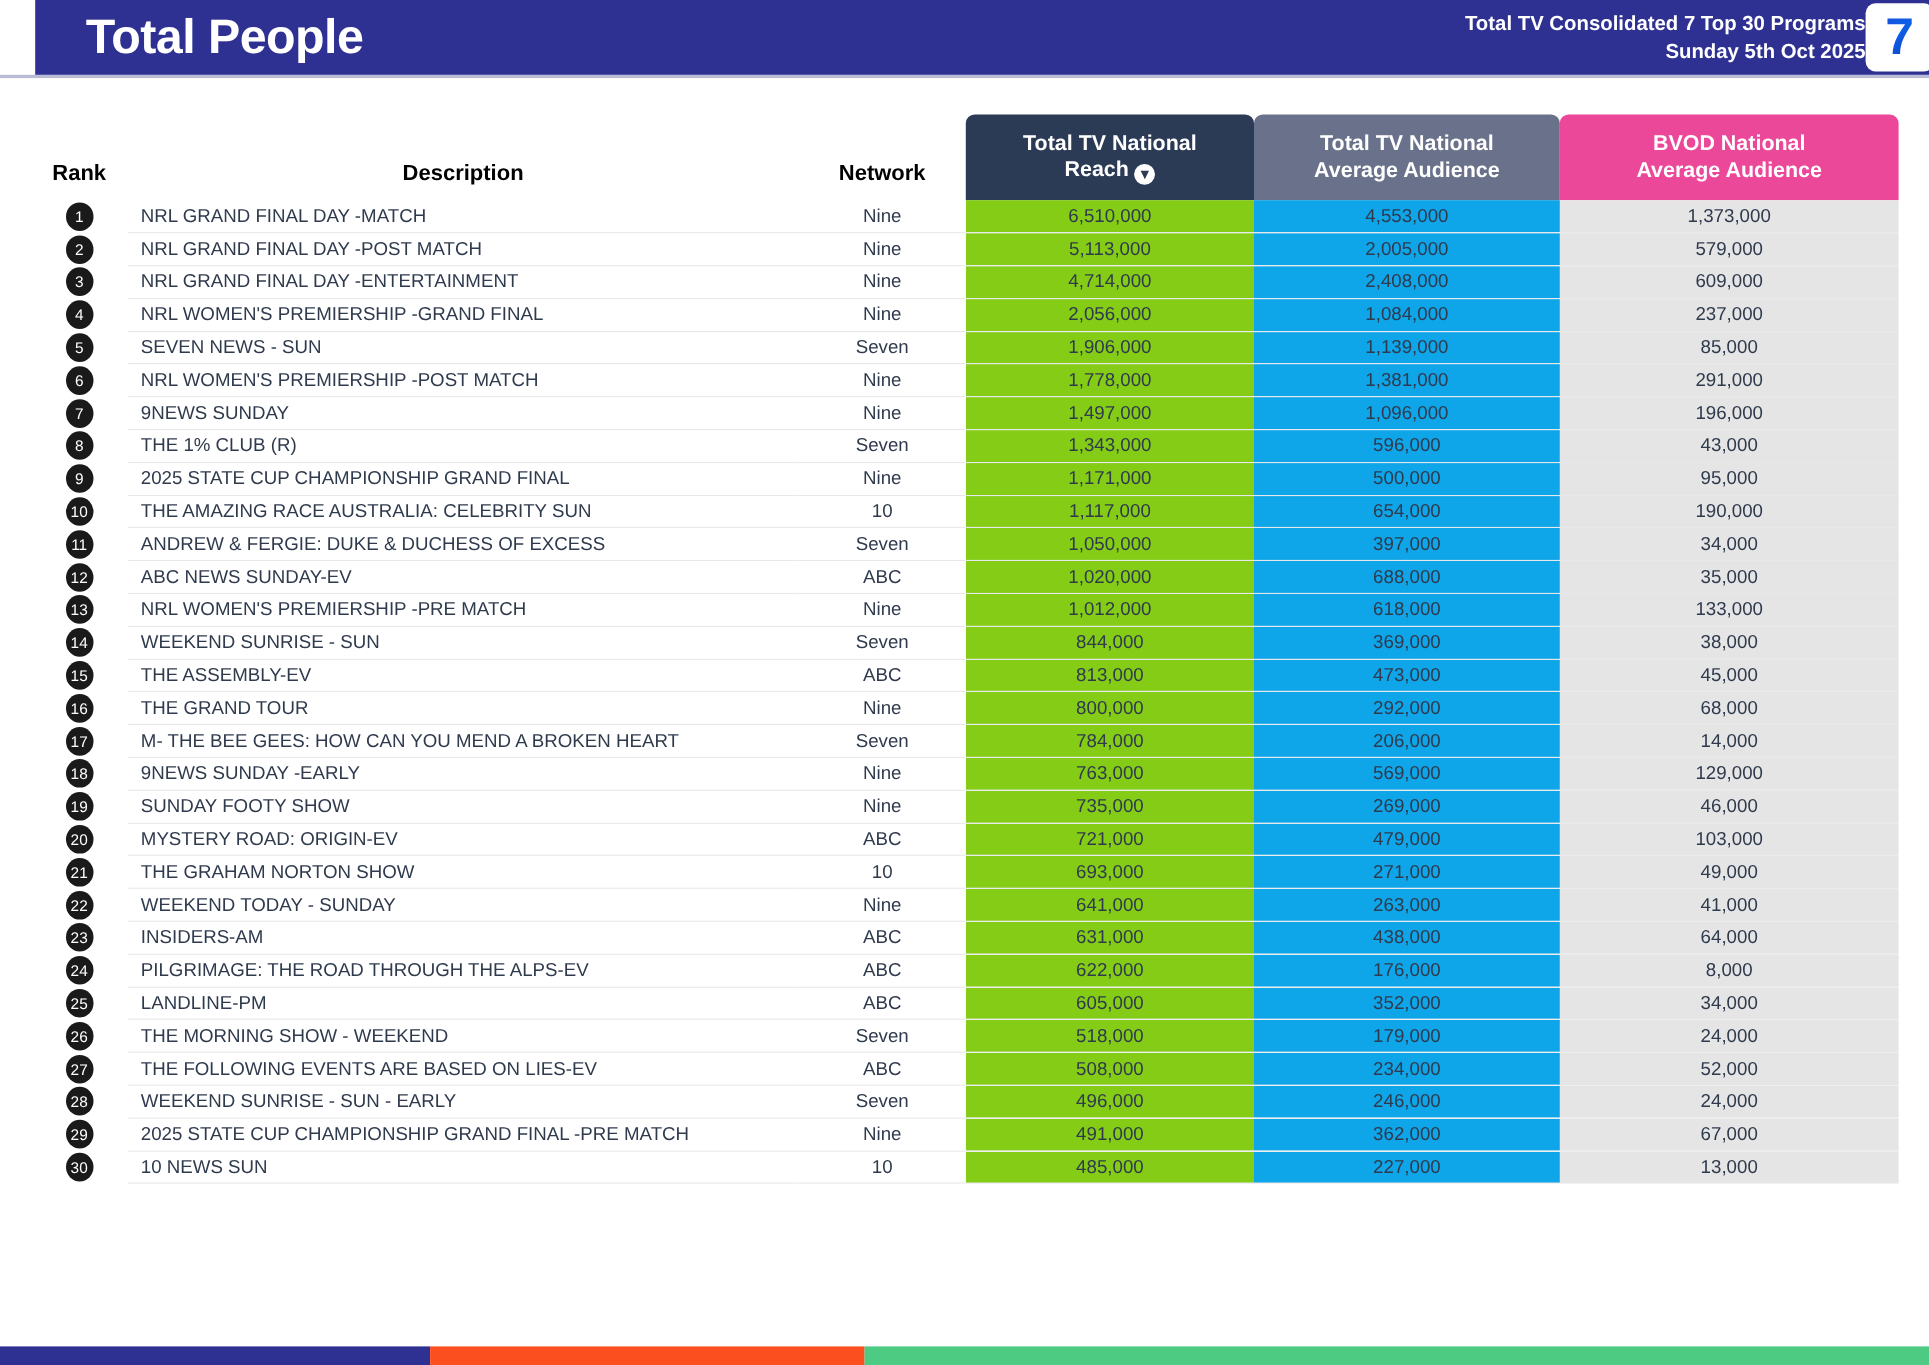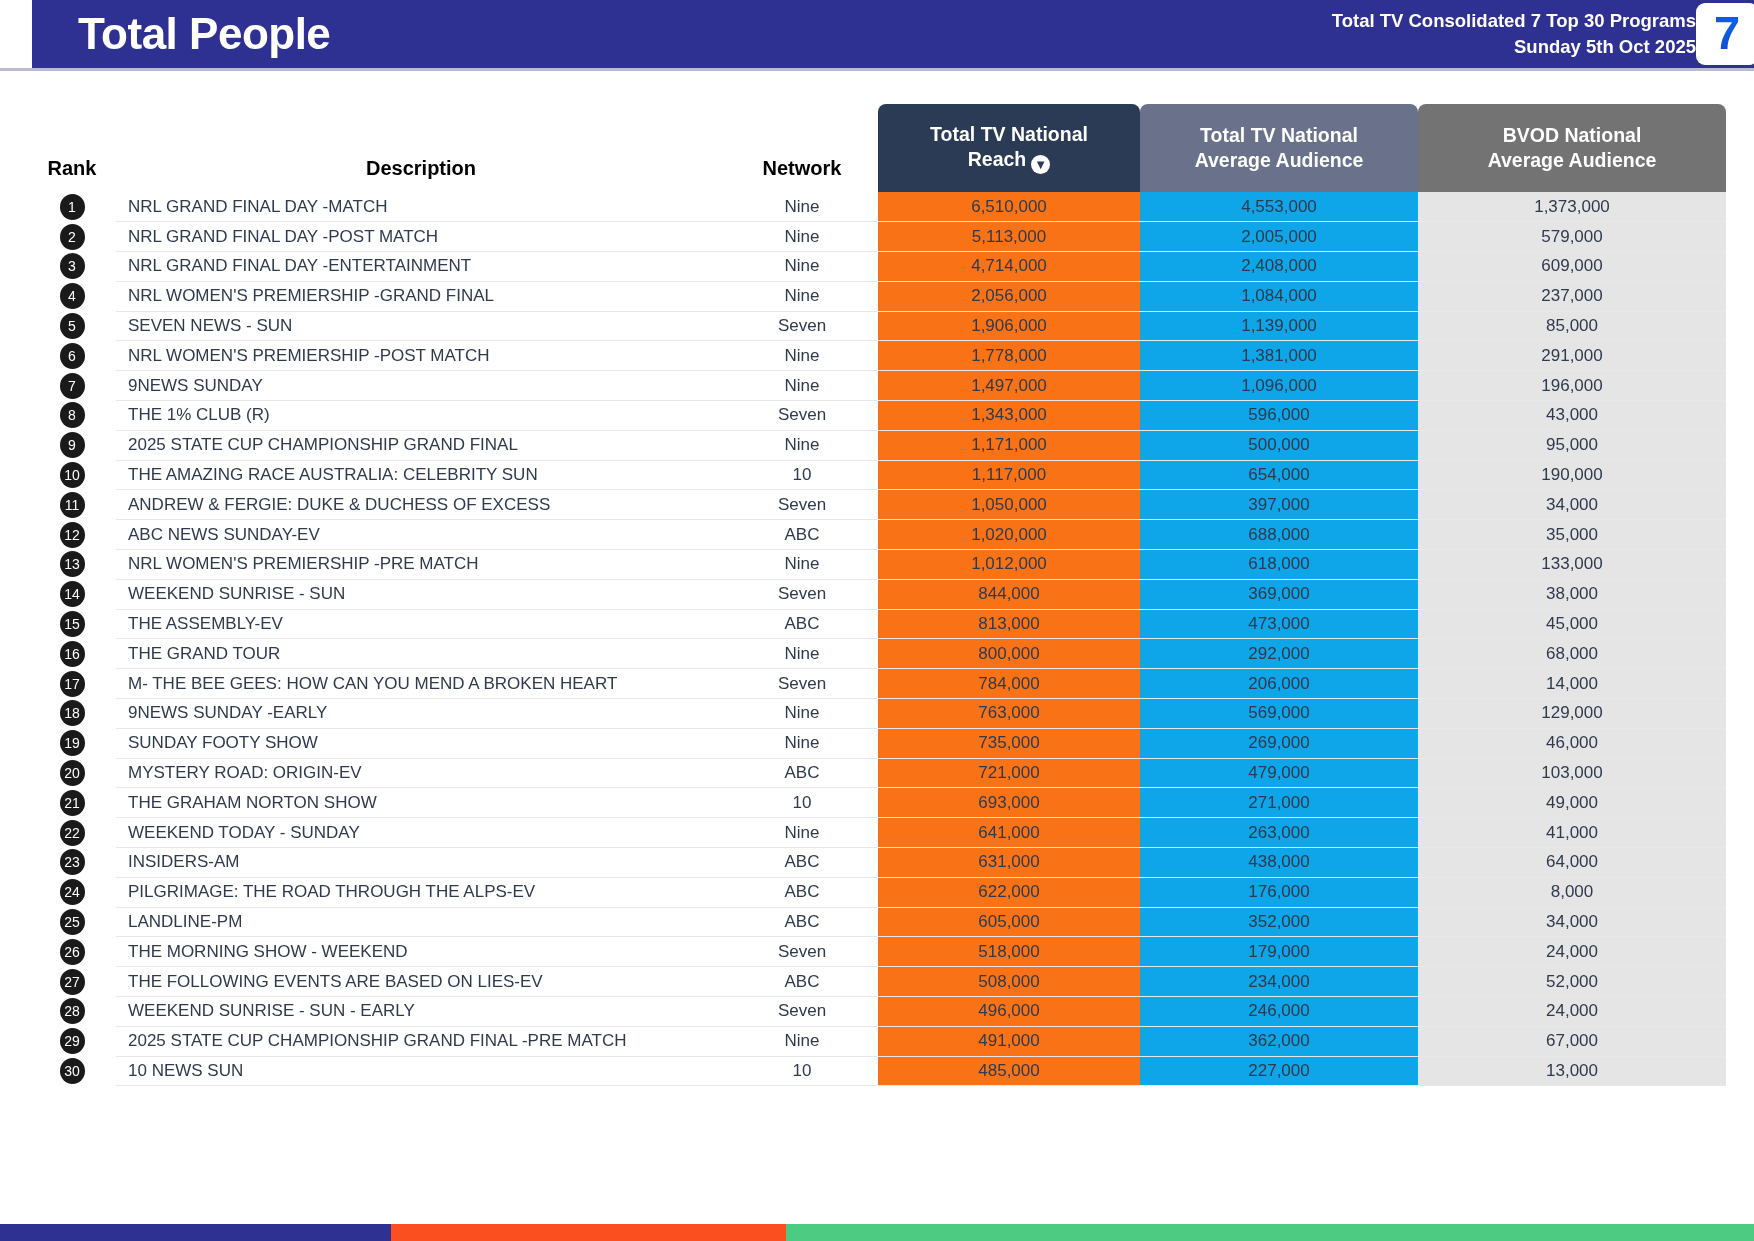--- a/index.html
+++ b/index.html
@@ -99,32 +99,32 @@
     color: #000000;
     text-align: center;
     padding-bottom: 12px;
   }
   .th-plain.rank { text-align: center; margin-top: 24px; }
   .th-box {
     display: flex;
     flex-direction: column;
     align-items: center;
     justify-content: center;
-    height: 88px;
+    height: 78px;
     border-radius: 8px 8px 0 0;
     color: #ffffff;
     font-size: 19.5px;
     font-weight: bold;
     line-height: 1.28;
     text-align: center;
     padding: 0 6px;
   }
   .th-box.navy  { background: #2b3a55; }
   .th-box.slate { background: #69728a; }
-  .th-box.light { background: #737373; margin-top: 11px; }
+  .th-box.light { background: #ec4899; margin-top: 11px; }
   .sort-arrow {
     display: inline-flex;
     align-items: center;
     justify-content: center;
     width: 19px;
     height: 19px;
     border-radius: 50%;
     background: #ffffff;
     color: #2b3a55;
     font-size: 13px;
@@ -167,21 +167,21 @@
     padding-left: 12px;
     font-size: 17px;
   }
   tbody td.net-cell {
     text-align: center;
   }
   tbody td.num-cell {
     text-align: center;
     background: #fafafa;
   }
-  tbody td.num-cell.navy-col  { background: #f97316; }
+  tbody td.num-cell.navy-col  { background: #84cc16; }
   tbody td.num-cell.slate-col { background: #0ea5e9; }
   tbody td.num-cell.light-col { background: #e5e5e5; }
 
   
   .footer-bar {
     position: absolute;
     left: 0;
     bottom: 0;
     width: 1754px;
     height: 17px;

